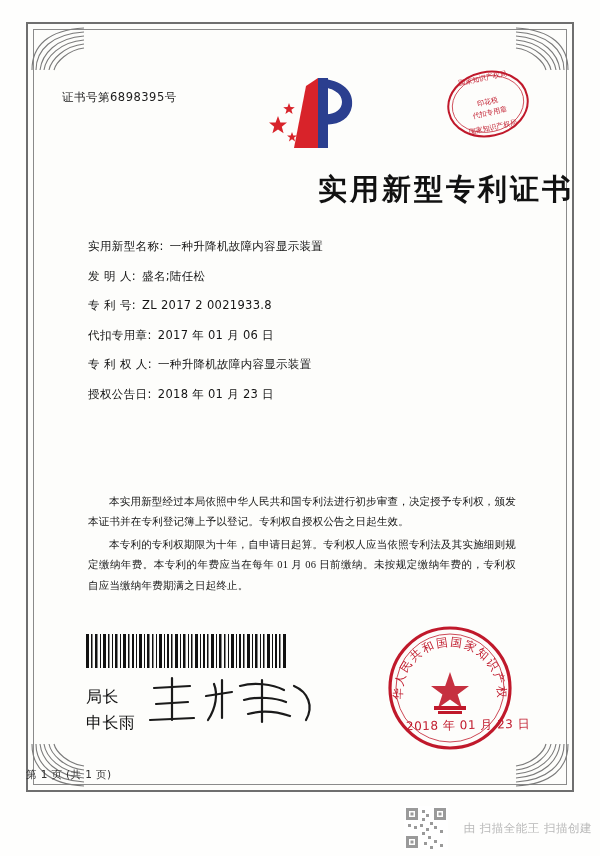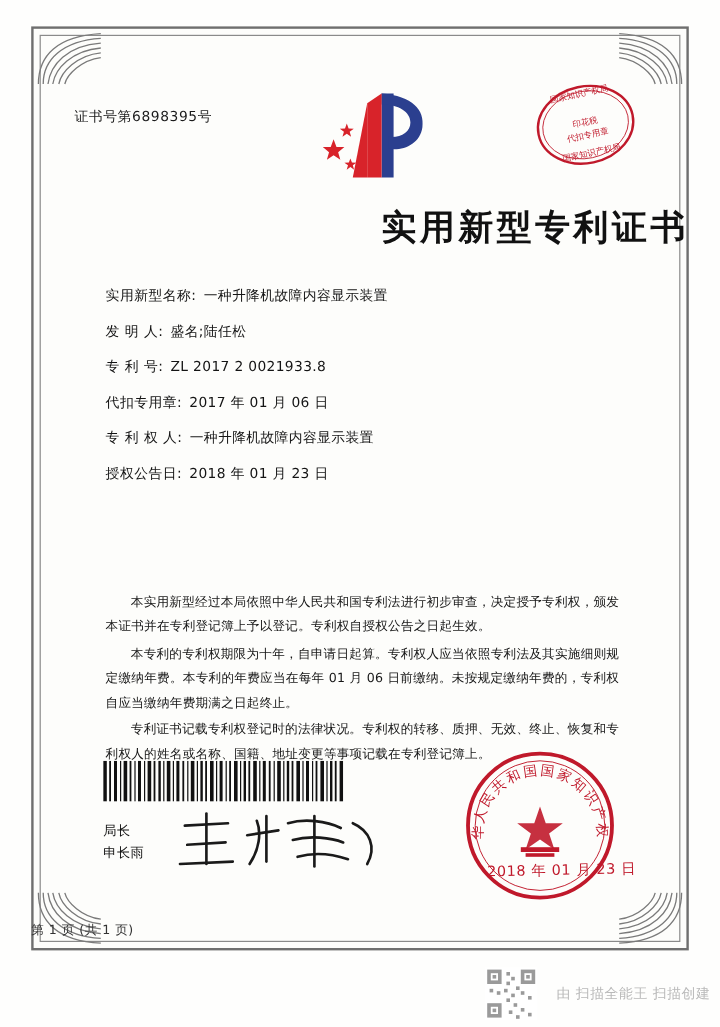--- a/index.html
+++ b/index.html
@@ -128,37 +128,38 @@
     width: 428px;
     font-size: 10.5px;
     line-height: 1.95;
     color: #161616;
     text-align: justify;
     letter-spacing: 0.2px;
   }
   .body-text p {
     margin: 0 0 2px 0;
     text-indent: 21px;
+    font-family: Liberation Serif, serif;
   }
 
   
   .barcode {
     position: absolute;
     left: 60px;
     top: 612px;
     width: 200px;
     height: 34px;
   }
 
   
   .sig-block {
     position: absolute;
     left: 60px;
     top: 662px;
-    font-size: 11px;
+    font-size: 16px;
     color: #111;
     line-height: 1.6;
     letter-spacing: 0.4px;
   }
   .handwriting {
     position: absolute;
     left: 118px;
     top: 652px;
     width: 180px;
     height: 56px;
@@ -331,21 +332,20 @@
       </div>
       <div class="field">
         <span class="label">授权公告日:</span>
         <span class="value">2018 年 01 月 23 日</span>
       </div>
     </div>
 
     <div class="body-text">
       <p>本实用新型经过本局依照中华人民共和国专利法进行初步审查，决定授予专利权，颁发本证书并在专利登记簿上予以登记。专利权自授权公告之日起生效。</p>
       <p>本专利的专利权期限为十年，自申请日起算。专利权人应当依照专利法及其实施细则规定缴纳年费。本专利的年费应当在每年 01 月 06 日前缴纳。未按规定缴纳年费的，专利权自应当缴纳年费期满之日起终止。</p>
-      <p>专利证书记载专利权登记时的法律状况。专利权的转移、质押、无效、终止、恢复和专利权人的姓名或名称、国籍、地址变更等事项记载在专利登记簿上。</p>
     </div>
 
     <div class="barcode">
       <svg viewBox="0 0 200 34" preserveAspectRatio="none">
         <g fill="#111">
           <rect x="0" y="0" width="3" height="34"></rect>
             <rect x="5" y="0" width="1.5" height="34"></rect>
           <rect x="9" y="0" width="2.5" height="34"></rect>
             <rect x="14" y="0" width="1" height="34"></rect>
           <rect x="17" y="0" width="3" height="34"></rect>

